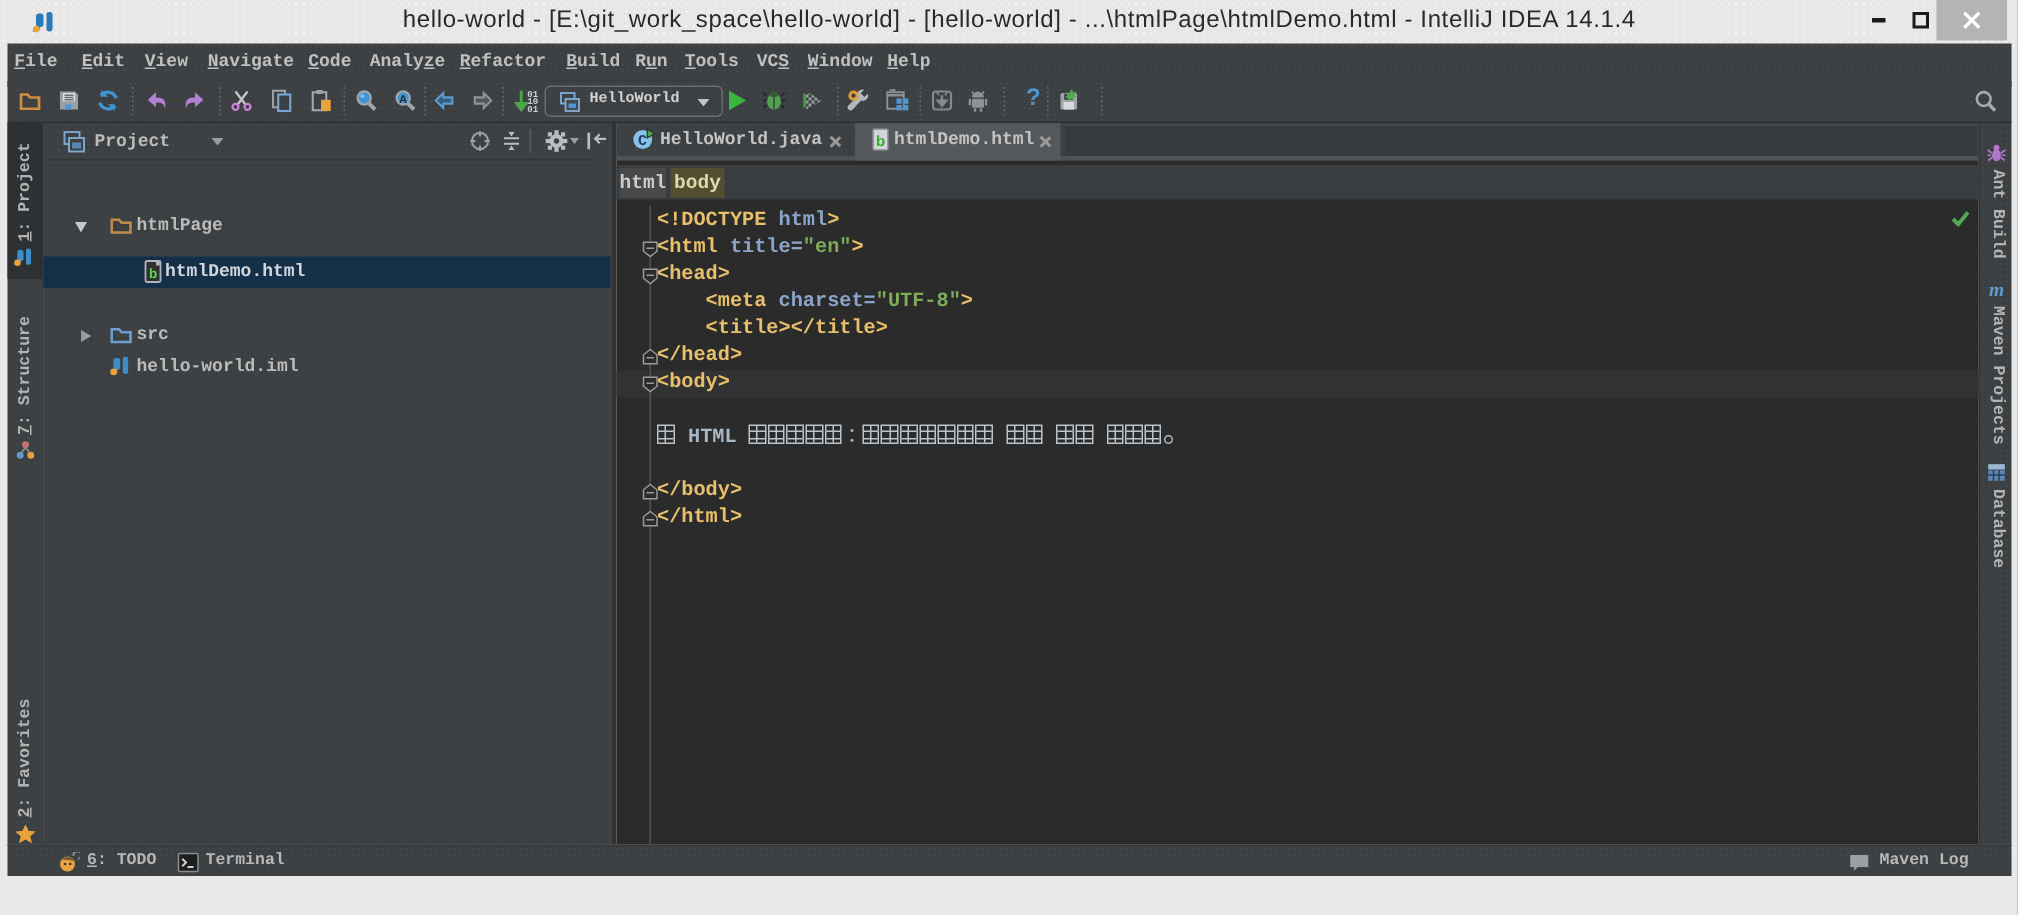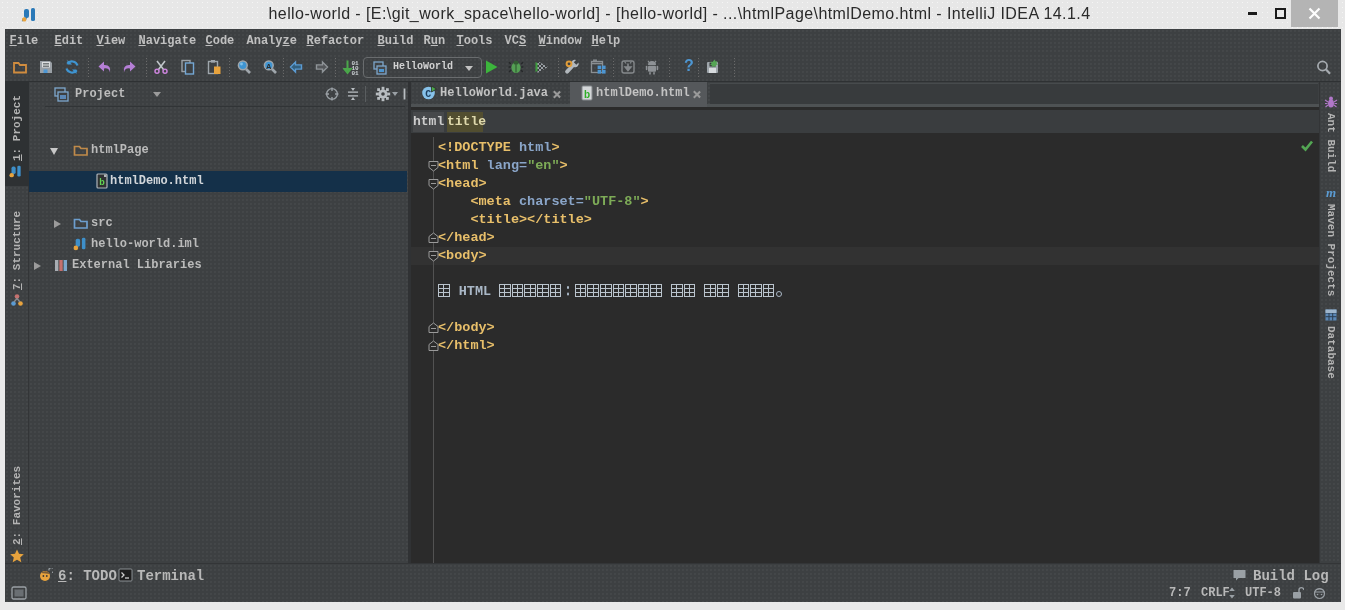--- a/index.html
+++ b/index.html
@@ -16,21 +16,21 @@
 .mi{position:absolute;top:5px;font-size:12px;font-weight:bold;color:#c0c0c0;white-space:pre}
 .mi u{text-decoration:underline}
 
 #toolbar{position:absolute;left:5px;top:54px;right:4px;height:28px;border-bottom:1px solid #2e3133}
 .tbi{position:absolute;top:5px}
 .tsep{position:absolute;top:4px;width:1px;height:19px;background-image:linear-gradient(#6a6a6a 1px,transparent 1px);background-size:1px 3px}
 
 #leftstrip{position:absolute;left:5px;top:82px;width:24px;height:481px;border-right:1px solid #333537}
 #rightstrip{position:absolute;left:1319px;top:82px;width:22px;height:481px;border-left:1px solid #333537}
 #projpanel{position:absolute;left:29px;top:82px;width:379px;height:481px}
-#projhead{position:absolute;left:16px;top:0;width:360px;height:25px;border-bottom:1px solid #313436}
+#projhead{position:absolute;left:4px;top:0;width:360px;height:25px;border-bottom:1px solid #313436}
 #tree{position:absolute;left:0;top:26px;width:378px;bottom:0;font-size:12px;font-weight:bold;color:#bbbbbb}
 .trow{position:absolute;left:0;width:378px;height:21px;line-height:21px;white-space:pre}
 .trow .ic{position:absolute;top:2px}
 .arrow-e{position:absolute;top:7px;width:0;height:0;border-left:7px solid #9b9b9b;border-top:4px solid transparent;border-bottom:4px solid transparent}
 .arrow-o{position:absolute;top:8px;width:0;height:0;border-top:7px solid #c8c8c8;border-left:4px solid transparent;border-right:4px solid transparent}
 #editor{position:absolute;left:411px;top:82px;width:908px;height:481px;background:#2b2b2b}
 
 #tabbar{position:absolute;left:411px;top:82px;width:908px;height:25px;border-bottom:3px solid #4e5254}
 .tab{position:absolute;top:0;height:22px;font-size:12px;font-weight:bold;color:#c3c3c3;line-height:23px;white-space:pre}
 .tx{position:absolute;top:8px;width:9px;height:9px}
@@ -41,21 +41,21 @@
 
 #code{position:absolute;left:411px;top:137px;width:908px;bottom:0;background:transparent;font-size:13.5px;font-weight:bold;line-height:18px;color:#a9b7c6;white-space:pre}
 .cline{position:absolute;left:27px;white-space:pre}
 .t{color:#e8bf6a}.a{color:#8aa5c8}.v{color:#7dab57}
 .cjk{display:inline-block;width:11.6px;height:13px;vertical-align:-1.5px;border:1.1px solid #bac4cd;background-image:linear-gradient(#bac4cd,#bac4cd),linear-gradient(#bac4cd,#bac4cd),linear-gradient(#bac4cd,#bac4cd);background-size:100% 1.1px,100% 1.1px,1.1px 100%;background-position:0 3.4px,0 7.6px,center;background-repeat:no-repeat;margin-right:1px}
 .fcolon{display:inline-block;width:11.6px;height:13px;vertical-align:-1.5px;position:relative;margin-right:1px}
 .fcolon:before{content:"";position:absolute;left:4.5px;top:2.5px;width:2.6px;height:2.6px;background:#a9b7c6;border-radius:50%;box-shadow:0 6.5px 0 #a9b7c6}
 .fstop{display:inline-block;width:11.6px;height:13px;vertical-align:-1.5px;position:relative;margin-right:1px}
 .fstop:before{content:"";position:absolute;left:1px;top:7px;width:4px;height:4px;border:1.3px solid #a9b7c6;border-radius:50%}
 
-#bstripe{position:absolute;left:5px;top:563px;width:1336px;height:21px;border-top:1px solid #333537;font-size:14px;font-weight:bold;color:#b8b8b8}
+#bstripe{position:absolute;left:5px;top:563px;width:1336px;height:21px;border-top:1px solid #333537;font-size:11px;font-weight:bold;color:#b8b8b8}
 #statusbar{position:absolute;left:5px;top:584px;width:1336px;height:18px;font-size:12px;font-weight:bold;color:#b8b8b8}
 .vtext{position:absolute;white-space:nowrap;font-size:11px;font-weight:bold;color:#b4b4b4}
 </style></head>
 <body>
 <div id="win">
   <div id="titlebar" class="dots-l">
     <svg class="abs" style="left:21px;top:6px" width="18" height="18" viewBox="0 0 18 18">
         <rect x="3" y="3" width="5" height="9" rx="2" fill="#2a79b8"></rect>
         <path d="M5 12 a4 4 0 0 1 -4 2" stroke="#2a79b8" stroke-width="2.4" fill="none"></path>
         <rect x="10" y="2" width="4" height="13" rx="1.6" fill="#2a79b8"></rect>
@@ -297,64 +297,59 @@
           </svg><span class="abs" style="left:81px">htmlDemo.html</span></div>
       <div class="trow" style="top:126px"><svg class="ic" style="left:44px" width="16" height="16" viewBox="0 0 18 18">
             <rect x="3" y="3" width="5" height="9" rx="2" fill="#3e8fc9"></rect>
             <path d="M5 12 a4 4 0 0 1 -4 2" stroke="#3e8fc9" stroke-width="2.4" fill="none"></path>
             <rect x="10" y="2" width="4" height="13" rx="1.6" fill="#3e8fc9"></rect>
             <circle cx="3.2" cy="13.4" r="2.6" fill="#e8a33d"></circle>
           </svg><span class="abs" style="left:62px">hello-world.iml</span></div>
       <div class="trow" style="top:105px"><span class="arrow-e" style="left:25px"></span><svg class="ic" style="left:44px" width="16" height="16">
             <path d="M1.5 4.5 h5 l1.5 2 h6 v6.5 H1.5z" fill="none" stroke="#6d9ece" stroke-width="1.7"></path>
           </svg><span class="abs" style="left:62px">src</span></div>
-      <div class="trow" style="top:147px"><span class="arrow-e" style="left:5px"></span><svg class="ic" style="left:24px" width="16" height="16">
-            <rect x="2" y="3" width="3.4" height="11" fill="#a8adb3"></rect>
-            <rect x="6.3" y="3" width="3.4" height="11" fill="#c4716f"></rect>
-            <rect x="10.6" y="3" width="3.4" height="11" fill="#7da7cc"></rect>
-          </svg><span class="abs" style="left:43px">External Libraries</span></div>
     </div>
   </div>
   <div class="abs" style="left:408px;top:82px;width:3px;height:481px;background:#303234"></div>
   <div id="editor"></div>
   <div class="abs" style="left:411px;top:247px;width:908px;height:18px;background:#323232"></div>
   <div id="tabbar" class="dark">
       <div class="abs" style="left:299px;top:1px;width:608px;height:21px;background:#383b3d;border-top:1px solid #474b4d"></div>
     <div class="tab" style="left:3px;width:152px"><svg class="abs" style="left:7px;top:3px" width="16" height="16">
           <circle cx="7.5" cy="8" r="6.3" fill="#87c2ea"></circle>
           <text x="7.3" y="11.5" font-size="10" font-weight="bold" fill="#1d3e5e" text-anchor="middle" font-family="Liberation Mono">C</text>
           <path d="M10.5 1 L15.5 4 L10.5 7z" fill="#4aa64a" stroke="#2b2b2b" stroke-width="0.8"></path>
         </svg><span class="abs" style="left:26px">HelloWorld.java</span><span class="tx" style="left:138px"></span></div>
     <div class="tab" style="left:159px;width:137px;height:25px;background:#55585b"><svg class="abs" style="left:9px;top:3px" width="16" height="16">
           <rect x="3" y="1" width="10" height="14" rx="1" fill="#d3d6d8" stroke="#85898d" stroke-width="1"></rect>
           <text x="8" y="12.5" font-size="10" font-weight="bold" fill="#2fae27" text-anchor="middle" font-family="Liberation Sans">b</text>
         </svg><span class="abs" style="left:26px">htmlDemo.html</span><span class="tx" style="left:122px"></span></div>
   </div>
   <div id="crumbs">
     <div class="abs" style="left:2px;top:2px;width:31px;height:20px;background:#47494b;color:#cccccc;text-align:center;line-height:20px">html</div>
-    <div class="abs" style="left:36px;top:2px;width:36px;height:20px;background:#524e30;color:#ded8ac;text-align:center;line-height:20px">title</div>
+    <div class="abs" style="left:36px;top:2px;width:36px;height:20px;background:#524e30;color:#ded8ac;text-align:center;line-height:20px">body</div>
   </div>
   <div id="code">
     <svg class="abs" style="left:17px;top:0px" width="12" height="426">
         <path d="M5.5 0 V426" stroke="#525252" stroke-width="1"></path>
         <path d="M1 24.5 H10 V30.5 L5.5 34 L1 30.5 z" fill="#2b2b2b" stroke="#9a9a9a" stroke-width="1"></path>
         <path d="M3 28.5 h5" stroke="#9a9a9a" stroke-width="1"></path>
         <path d="M1 42.5 H10 V48.5 L5.5 52 L1 48.5 z" fill="#2b2b2b" stroke="#9a9a9a" stroke-width="1"></path>
         <path d="M3 46.5 h5" stroke="#9a9a9a" stroke-width="1"></path>
         <path d="M1 114.5 H10 V120.5 L5.5 124 L1 120.5 z" fill="#2b2b2b" stroke="#9a9a9a" stroke-width="1"></path>
         <path d="M3 118.5 h5" stroke="#9a9a9a" stroke-width="1"></path>
         <path d="M5.5 96 L10 99.5 V105.5 H1 V99.5 z" fill="#2b2b2b" stroke="#9a9a9a" stroke-width="1"></path>
         <path d="M3 101.5 h5" stroke="#9a9a9a" stroke-width="1"></path>
         <path d="M5.5 186 L10 189.5 V195.5 H1 V189.5 z" fill="#2b2b2b" stroke="#9a9a9a" stroke-width="1"></path>
         <path d="M3 191.5 h5" stroke="#9a9a9a" stroke-width="1"></path>
         <path d="M5.5 204 L10 207.5 V213.5 H1 V207.5 z" fill="#2b2b2b" stroke="#9a9a9a" stroke-width="1"></path>
         <path d="M3 209.5 h5" stroke="#9a9a9a" stroke-width="1"></path>
       </svg>
     <div class="cline" style="top:2px"><span class="t">&lt;!DOCTYPE </span><span class="a">html</span><span class="t">&gt;</span></div>
-    <div class="cline" style="top:20px"><span class="t">&lt;html </span><span class="a">lang=</span><span class="v">"en"</span><span class="t">&gt;</span></div>
+    <div class="cline" style="top:20px"><span class="t">&lt;html </span><span class="a">title=</span><span class="v">"en"</span><span class="t">&gt;</span></div>
     <div class="cline" style="top:38px"><span class="t">&lt;head&gt;</span></div>
     <div class="cline" style="top:56px"><span class="t">    &lt;meta </span><span class="a">charset=</span><span class="v">"UTF-8"</span><span class="t">&gt;</span></div>
     <div class="cline" style="top:74px"><span class="t">    &lt;title&gt;&lt;/title&gt;</span></div>
     <div class="cline" style="top:92px"><span class="t">&lt;/head&gt;</span></div>
     <div class="cline" style="top:110px"><span class="t">&lt;body&gt;</span></div>
     <div class="cline" style="top:146px" id="cjkline"><span class="cjk"></span> HTML <span class="cjk"></span><span class="cjk"></span><span class="cjk"></span><span class="cjk"></span><span class="cjk"></span><span class="fcolon"></span><span class="cjk"></span><span class="cjk"></span><span class="cjk"></span><span class="cjk"></span><span class="cjk"></span><span class="cjk"></span><span class="cjk"></span> <span class="cjk"></span><span class="cjk"></span> <span class="cjk"></span><span class="cjk"></span> <span class="cjk"></span><span class="cjk"></span><span class="cjk"></span><span class="fstop"></span></div>
     <div class="cline" style="top:182px"><span class="t">&lt;/body&gt;</span></div>
     <div class="cline" style="top:200px"><span class="t">&lt;/html&gt;</span></div>
   </div>
   <svg class="abs" style="left:1300px;top:139px" width="14" height="13">
@@ -389,37 +384,15 @@
     <span class="abs" style="left:53px;top:4px"><u>6</u>: TODO</span>
     <svg class="abs" style="left:113px;top:4px" width="15" height="14">
         <rect x="1" y="1" width="13" height="12" rx="1" fill="#1e1e1e" stroke="#8a8f93" stroke-width="1"></rect>
         <path d="M3.5 4.5 L6 7 L3.5 9.5" stroke="#d0d0d0" stroke-width="1.3" fill="none"></path>
         <path d="M7 10 h4" stroke="#d0d0d0" stroke-width="1.3"></path>
       </svg>
     <span class="abs" style="left:132px;top:4px">Terminal</span>
     <svg class="abs" style="left:1227px;top:4px" width="15" height="14">
         <path d="M1.5 2 h12 v8 h-7 l-2.5 2.5 V10 h-2.5z" fill="#9aa0a5"></path>
       </svg>
-    <span class="abs" style="left:1248px;top:4px">Build Log</span>
-  </div>
-  <div id="statusbar" class="dark">
-    <svg class="abs" style="left:6px;top:2px" width="16" height="14">
-        <rect x="1" y="1" width="14" height="12" rx="1.5" fill="none" stroke="#9aa0a5" stroke-width="1.3"></rect>
-        <rect x="3.5" y="3.5" width="9" height="7" fill="#6a6f73"></rect>
-      </svg>
-    <span class="abs" style="left:1164px;top:2px">7:7</span>
-    <span class="abs" style="left:1196px;top:2px">CRLF</span>
-    <svg class="abs" style="left:1223px;top:3px" width="8" height="12">
-        <path d="M4 0.5 L6.8 4 H1.2z M4 11.5 L1.2 8 H6.8z" fill="#9aa0a5"></path>
-      </svg>
-    <span class="abs" style="left:1240px;top:2px">UTF-8</span>
-    <svg class="abs" style="left:1286px;top:2px" width="13" height="14">
-        <rect x="2" y="6" width="8" height="6.5" rx="1" fill="#9aa0a5"></rect>
-        <path d="M8 6 V4 a2.4 2.4 0 0 1 4.8 0" fill="none" stroke="#9aa0a5" stroke-width="1.4"></path>
-      </svg>
-    <svg class="abs" style="left:1307px;top:2px" width="15" height="14">
-        <circle cx="7.5" cy="7.5" r="5" fill="none" stroke="#9aa0a5" stroke-width="1.2"></circle>
-        <path d="M2.5 6 h10 M4 3.5 a6 2.5 0 0 1 7 0" stroke="#9aa0a5" stroke-width="1.1" fill="none"></path>
-        <circle cx="5.5" cy="8.5" r="0.8" fill="#9aa0a5"></circle>
-        <circle cx="9.5" cy="8.5" r="0.8" fill="#9aa0a5"></circle>
-      </svg>
+    <span class="abs" style="left:1248px;top:4px">Maven Log</span>
   </div>
 </div>
 
 </body></html>

